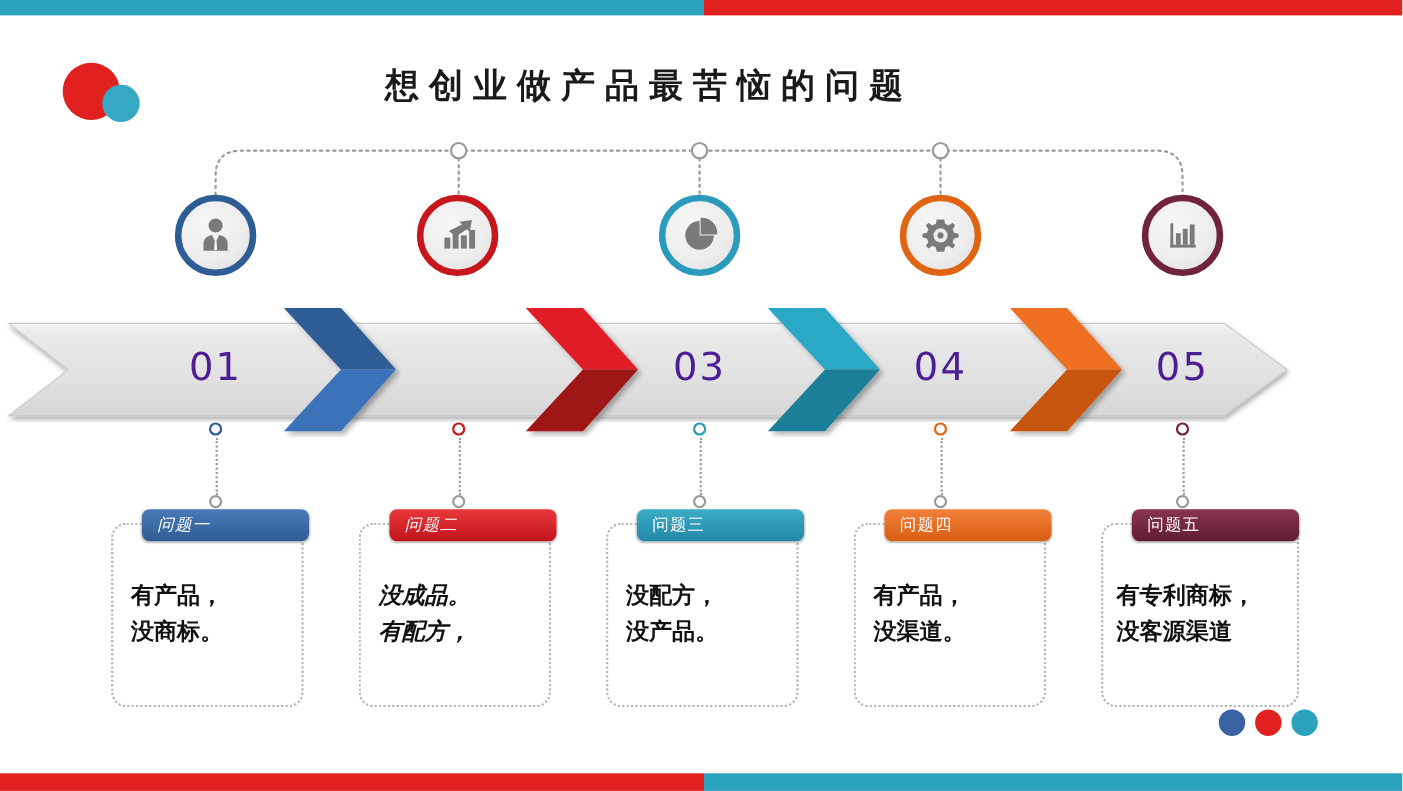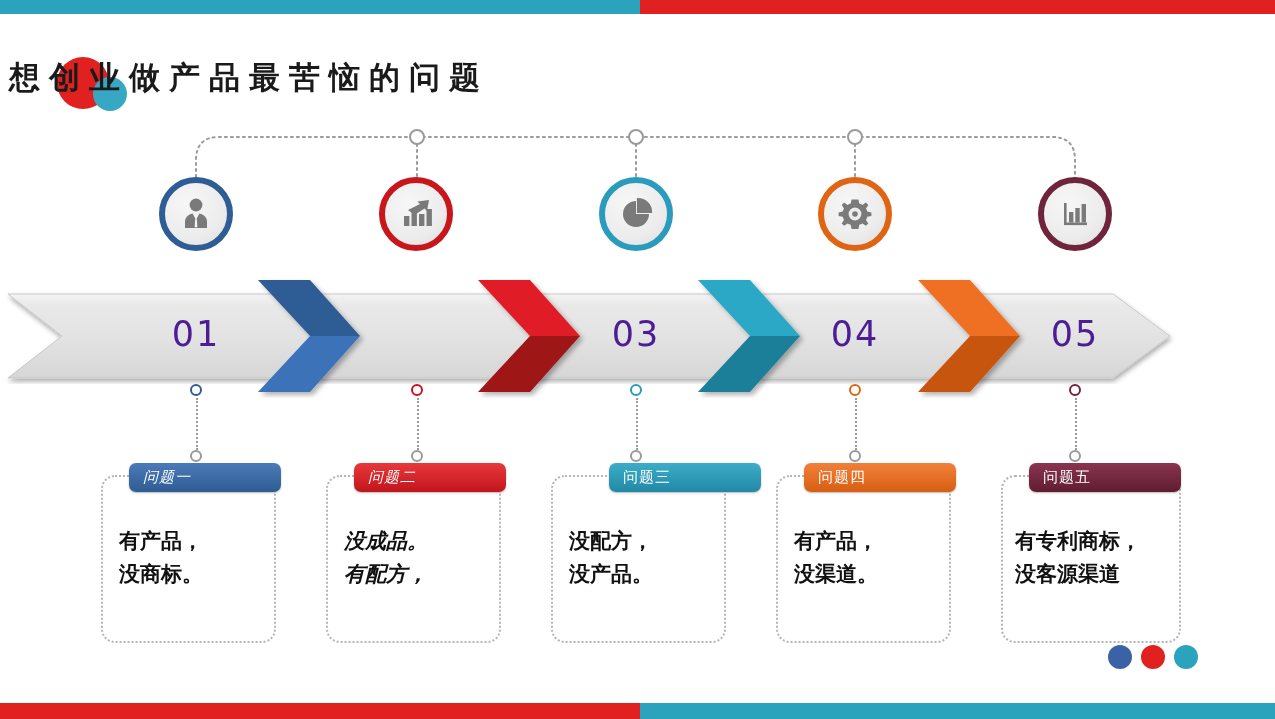--- a/index.html
+++ b/index.html
@@ -16,21 +16,21 @@
   .botbar{position:absolute;bottom:0;left:0;width:1275px;height:16px;display:flex;}
   .botbar .seg-a{width:640px;height:100%;background:#e1211f;}
   .botbar .seg-b{flex:1;height:100%;background:#2ba3bd;}
 
   
   .logo{position:absolute;left:57px;top:57px;width:80px;height:56px;}
   .logo .big{position:absolute;left:0;top:0;width:52px;height:52px;border-radius:50%;background:#e1211f;}
   .logo .small{position:absolute;left:36px;top:20px;width:34px;height:34px;border-radius:50%;background:#37a8c4;}
 
   
-  .title{position:absolute;left:0;top:57px;width:1171px;
+  .title{position:absolute;left:0;top:57px;width:1171px;text-align:center;
          font-size:31px;font-weight:bold;color:#1a1a1a;letter-spacing:9px;
          text-indent:9px;}
 
   
   .topconn{position:absolute;left:0;top:120px;width:1275px;height:110px;pointer-events:none;}
 
   
   .icon-circle{position:absolute;width:74px;height:74px;border-radius:50%;
                box-sizing:border-box;border:6px solid #444;
                background:radial-gradient(circle at 38% 32%,#f7f7f7 0%,#ececec 62%,#dcdcdc 100%);
@@ -243,21 +243,21 @@
 
   <div class="card" style="left:326px;top:475px;font-style:italic;">
     <div class="card-tab" style="background:linear-gradient(180deg,#e8383b 0%,#c1151c 100%);">问题二</div>
     <div class="card-body">
       <div>没成品。</div>
       <div>有配方，</div>
     </div>
   </div>
 
   <div class="card" style="left:551px;top:475px;">
-    <div class="card-tab" style="background:linear-gradient(180deg,#3cadc7 0%,#2188a6 100%);margin-left:30px;">问题三</div>
+    <div class="card-tab" style="background:linear-gradient(180deg,#3cadc7 0%,#2188a6 100%);">问题三</div>
     <div class="card-body">
       <div>没配方，</div>
       <div>没产品。</div>
     </div>
   </div>
 
   <div class="card" style="left:776px;top:475px;">
     <div class="card-tab" style="background:linear-gradient(180deg,#f2803a 0%,#d75e12 100%);">问题四</div>
     <div class="card-body">
       <div>有产品，</div>

